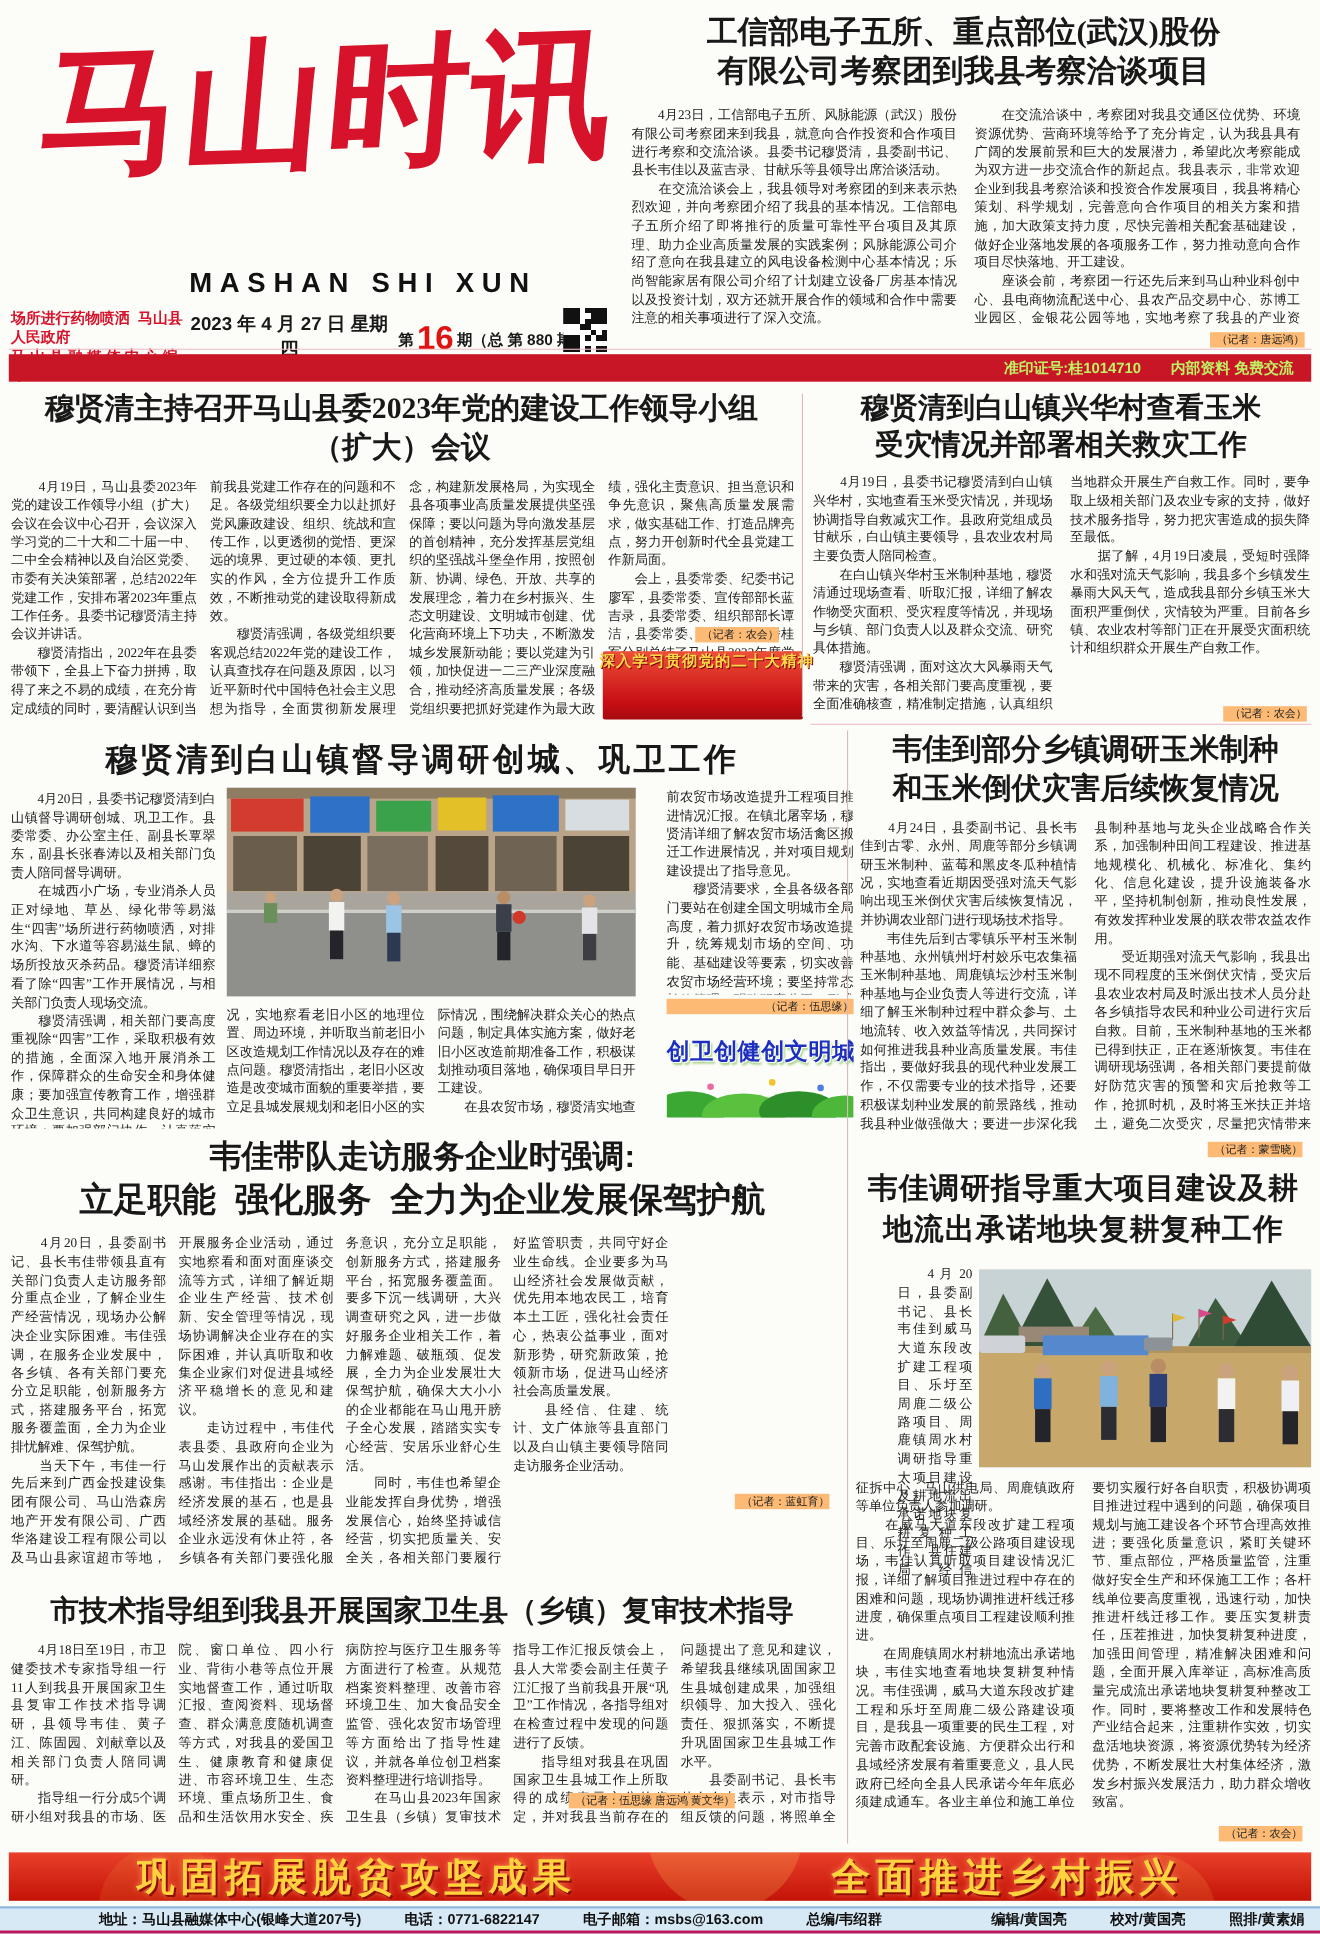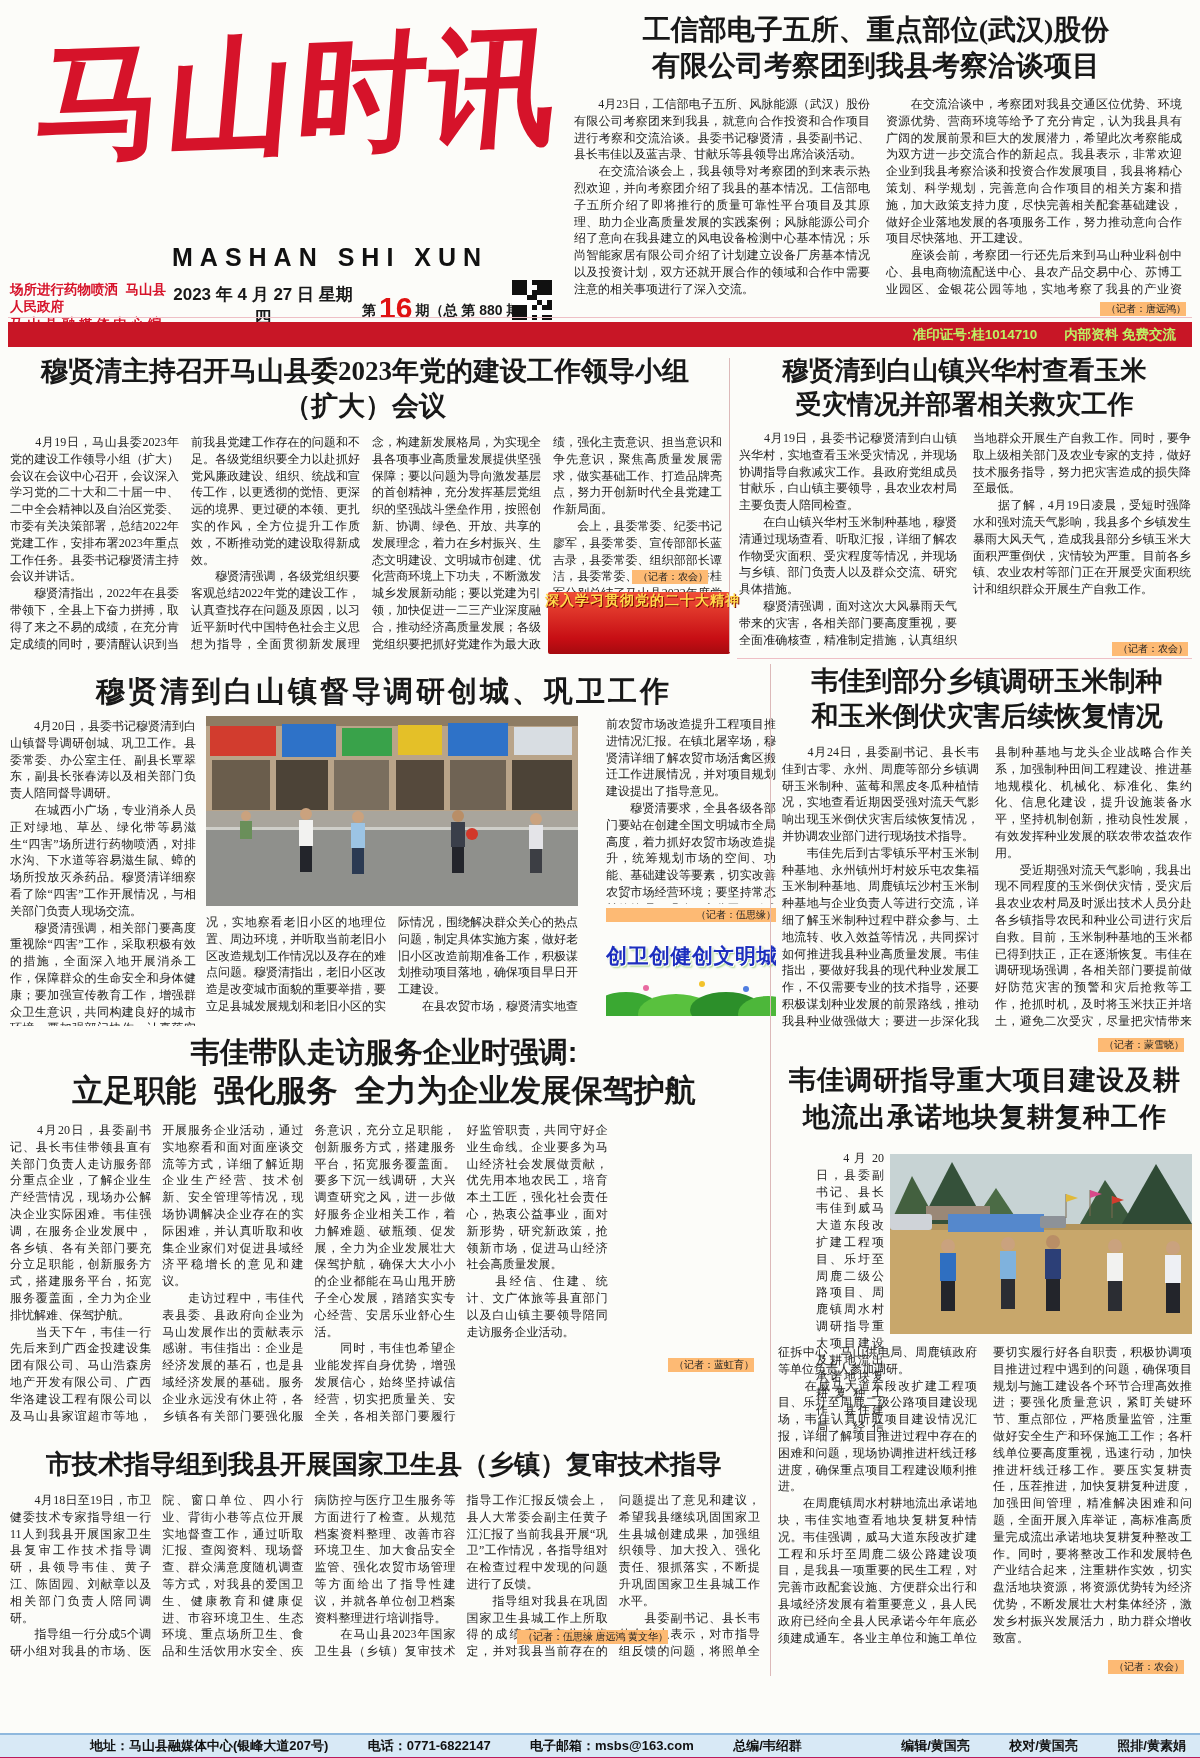--- a/index.html
+++ b/index.html
@@ -42,21 +42,21 @@
           text-shadow:1px 1px 0 #fff,-1px -1px 0 #fff,2px 2px 2px #9fd07f;}
   
   .bottom-banner{background:radial-gradient(circle at 12% 120%,#f4a93c22 0 60px,transparent 61px),
                  radial-gradient(circle at 55% -40%,#ffd76433 0 70px,transparent 71px),
                  radial-gradient(circle at 88% 130%,#ffbf4d26 0 55px,transparent 56px),
                  linear-gradient(180deg,#e8402a,#c41308);
                  display:flex;align-items:center;justify-content:space-around;overflow:hidden;}
   .bottom-banner span{color:#ffd23e;font-weight:900;font-size:35px;letter-spacing:5px;white-space:nowrap;
                       font-family:"DejaVu Serif",serif;text-shadow:2px 2px 0 #8f0d02,0 0 6px #ff8a5c;}
   
-  .footer{background:#d8e9f6;border-top:2px solid #8fb8dd;border-bottom:1px solid #be185d;
+  .footer{background:#d8e9f6;border-top:2px solid #8fb8dd;border-bottom:3px solid #be185d;
           font-family:"Liberation Sans","DejaVu Sans",sans-serif;font-weight:bold;font-size:13px;color:#111;
           display:flex;align-items:center;justify-content:space-between;padding:0 14px 0 90px;box-sizing:border-box;}
   .footer span{white-space:nowrap;}
   .photo-frame{overflow:hidden;background:#ccc;}
   .intro-col{font-size:12px;line-height:16.8px;text-align:justify;white-space:pre-wrap;overflow:hidden;color:#222;}
 </style>
 </head>
 <body>
 
 <div class="page">
@@ -276,20 +276,24 @@
       </svg>
     </div>
 
     <div class="body-txt cols2 abs" style="left:0px;top:282px;width:414px;height:316px;">征拆中心、马山供电局、周鹿镇政府等单位负责人参加调研。
 　　在威马大道东段改扩建工程项目、乐圩至周鹿二级公路项目建设现场，韦佳认真听取项目建设情况汇报，详细了解项目推进过程中存在的困难和问题，现场协调推进杆线迁移进度，确保重点项目工程建设顺利推进。
 　　在周鹿镇周水村耕地流出承诺地块，韦佳实地查看地块复耕复种情况。韦佳强调，威马大道东段改扩建工程和乐圩至周鹿二级公路建设项目，是我县一项重要的民生工程，对完善市政配套设施、方便群众出行和县域经济发展有着重要意义，县人民政府已经向全县人民承诺今年年底必须建成通车。各业主单位和施工单位要切实履行好各自职责，积极协调项目推进过程中遇到的问题，确保项目规划与施工建设各个环节合理高效推进；要强化质量意识，紧盯关键环节、重点部位，严格质量监管，注重做好安全生产和环保施工工作；各杆线单位要高度重视，迅速行动，加快推进杆线迁移工作。要压实复耕责任，压茬推进，加快复耕复种进度，加强田间管理，精准解决困难和问题，全面开展入库举证，高标准高质量完成流出承诺地块复耕复种整改工作。同时，要将整改工作和发展特色产业结合起来，注重耕作实效，切实盘活地块资源，将资源优势转为经济优势，不断发展壮大村集体经济，激发乡村振兴发展活力，助力群众增收致富。
 　　调研中，韦佳还针对广西壮族“三月三”假期期间道路交通安全、安全生产、森林防火等各项工作提出了具体要求。</div>
     <div class="byline abs" style="right:8px;bottom:2px;">（记者：农会）</div>
   </div>
 
+  <div class="bottom-banner abs" style="left:8px;top:1684px;width:1184px;height:44px;">
+    <span>巩固拓展脱贫攻坚成果</span>
+    <span>全面推进乡村振兴</span>
+  </div>
 
   <div class="footer abs" style="left:0px;top:1733px;width:1200px;height:25px;">
     <span>地址：马山县融媒体中心(银峰大道207号)</span>
     <span>电话：0771-6822147</span>
     <span>电子邮箱：msbs@163.com</span>
     <span>总编/韦绍群</span>
     <span style="margin-left:60px;">编辑/黄国亮</span>
     <span>校对/黄国亮</span>
     <span>照排/黄素娟</span>
   </div>

